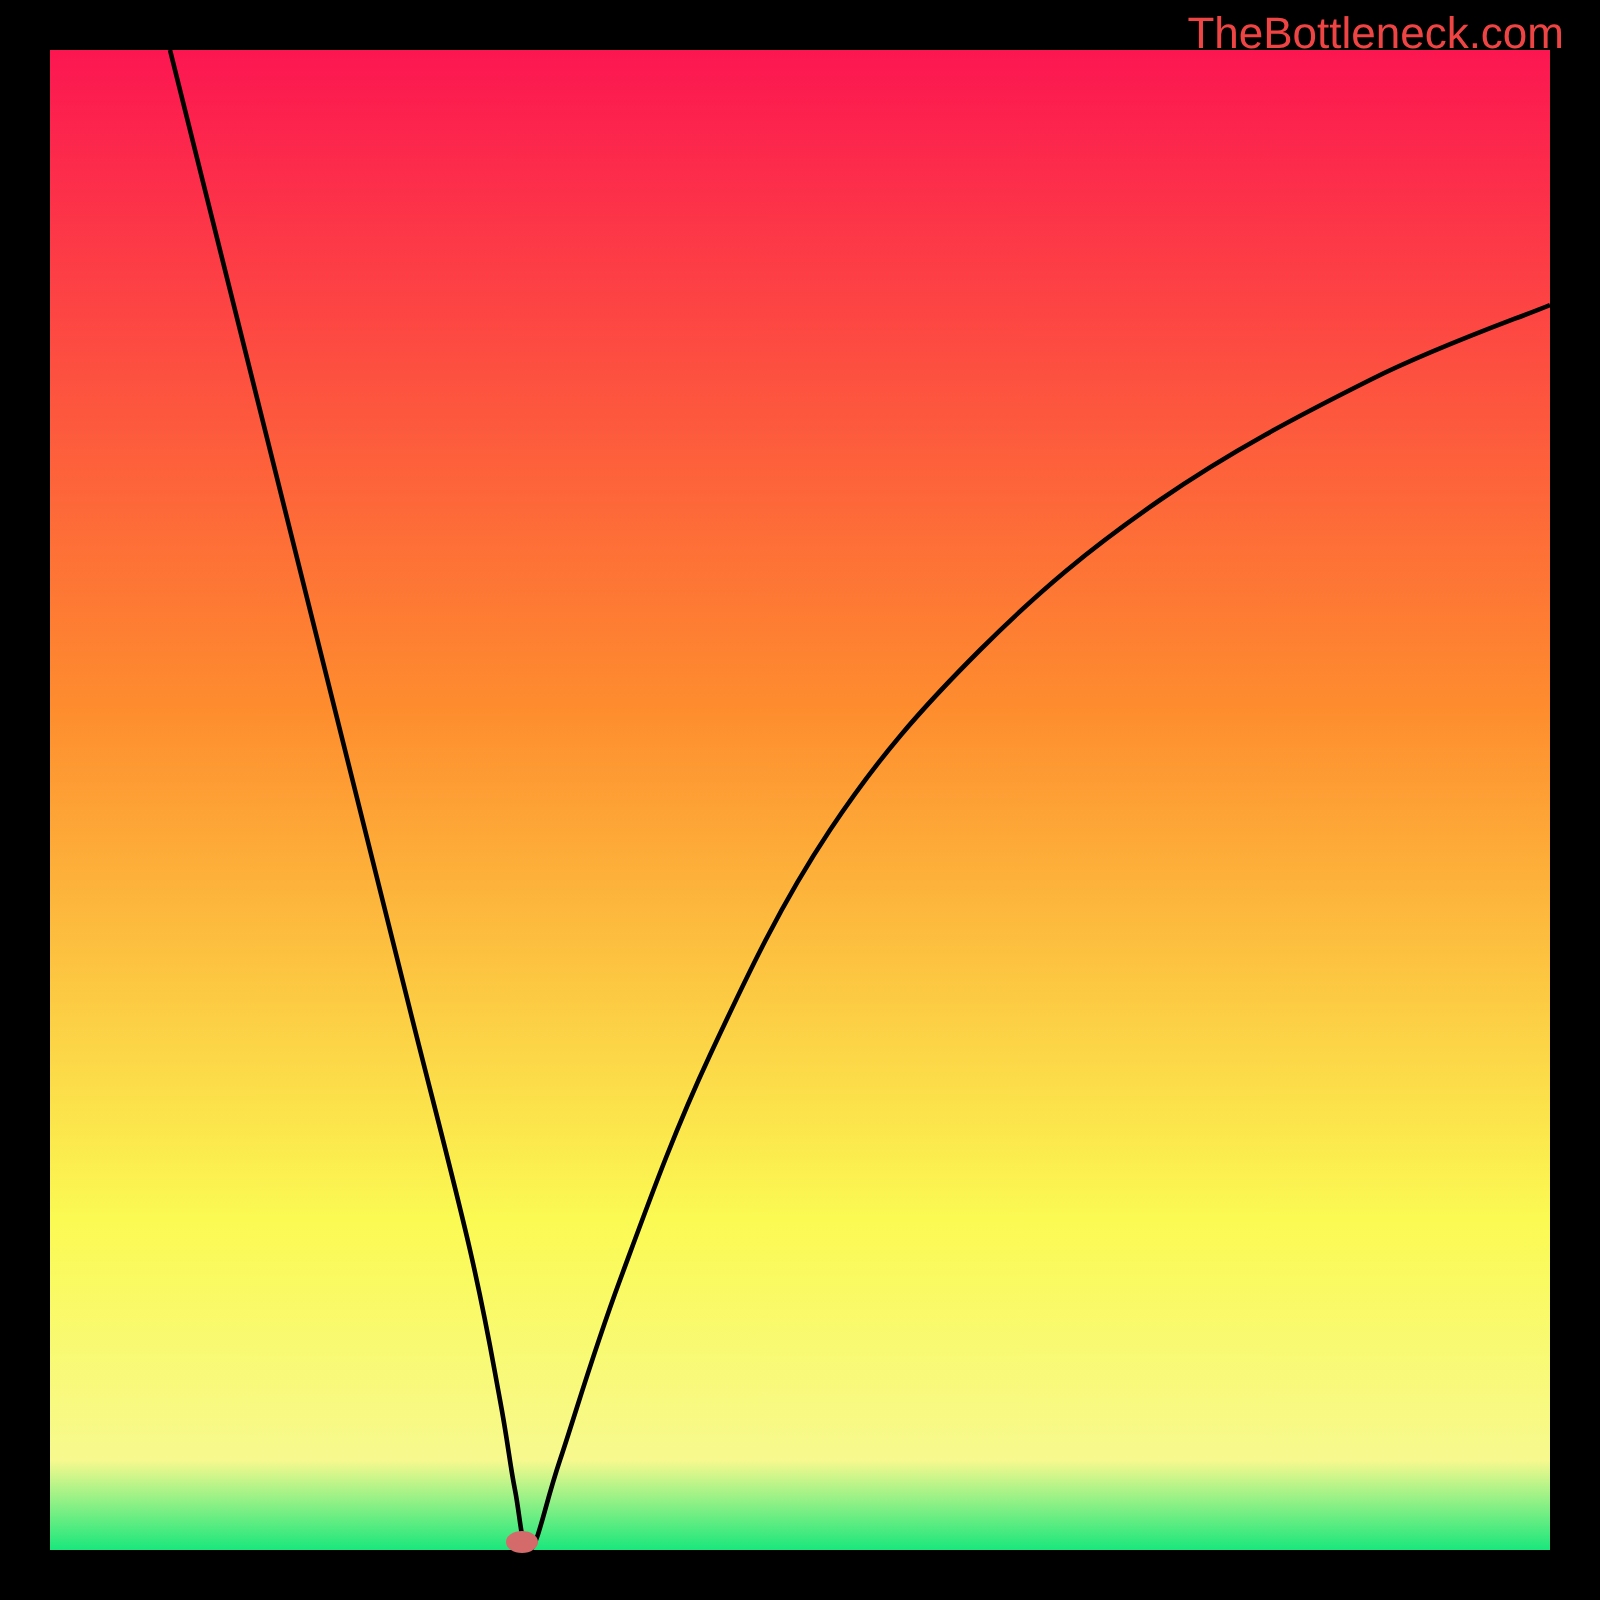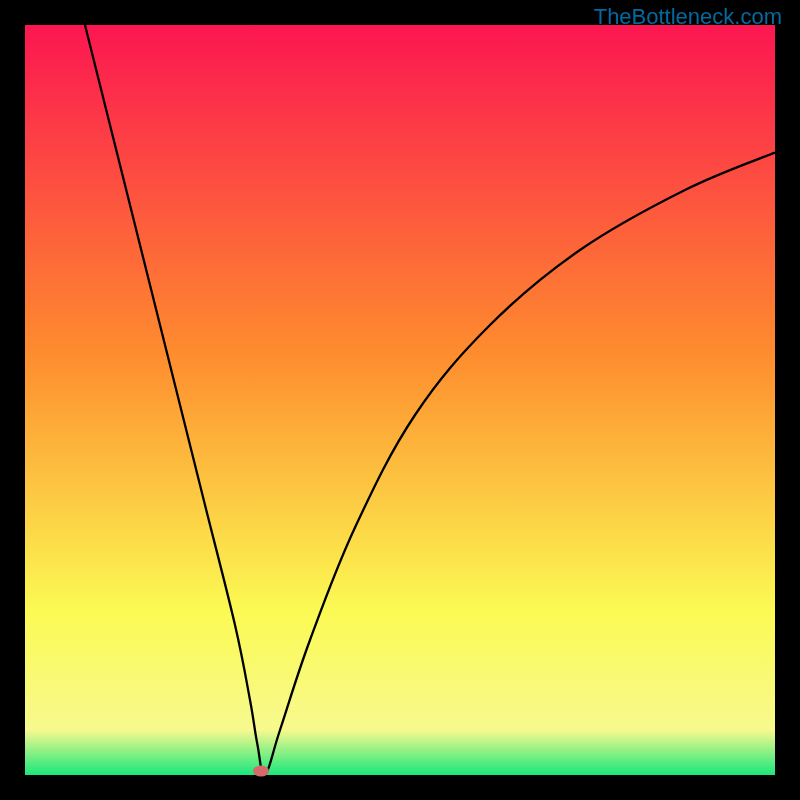--- a/index.html
+++ b/index.html
@@ -8,21 +8,21 @@
     height: 800px;
     background: #000;
     font-family: Arial, Helvetica, sans-serif;
     position: relative;
     overflow: hidden;
   }
   .watermark {
     position: absolute;
     top: 4px;
     right: 18px;
-    color: #0369a1;
+    color: #ef4444;
     font-size: 22px;
     font-weight: 400;
     z-index: 10;
   }
   .plot-area {
     position: absolute;
     left: 25px;
     top: 25px;
     width: 750px;
     height: 750px;

